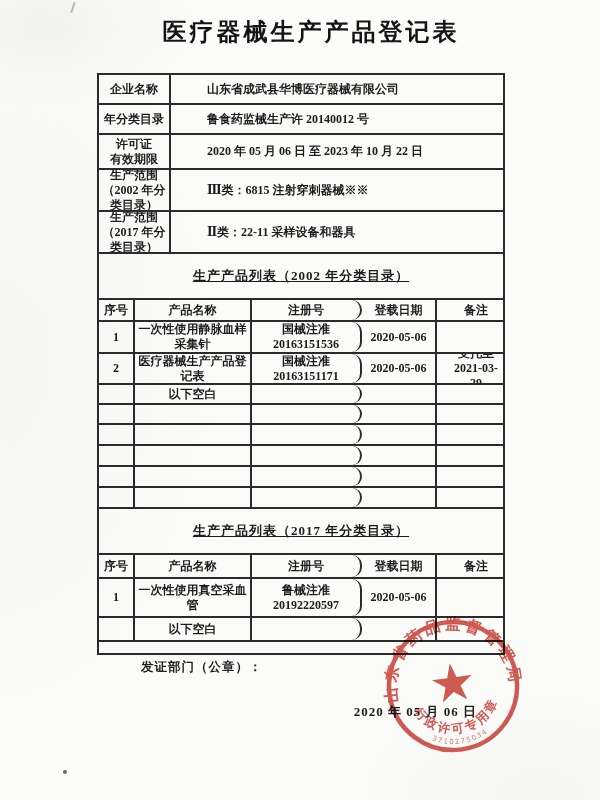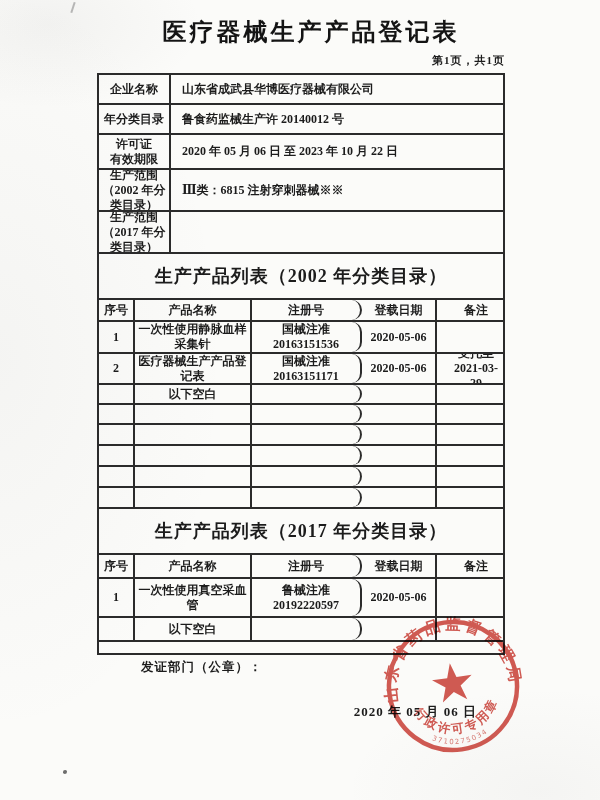--- a/index.html
+++ b/index.html
@@ -32,25 +32,25 @@
     display:flex;flex-direction:column;
     font-size:12px;font-weight:bold;line-height:1.25;
   }
   .row{display:flex;border-bottom:2px solid #2b2b2b;box-sizing:border-box;flex:0 0 auto;}
   .row.last{border-bottom:none;}
   .cell{box-sizing:border-box;display:flex;align-items:center;justify-content:center;
         text-align:center;white-space:pre-line;overflow:hidden;}
   .vline{border-right:2px solid #2b2b2b;}
   
   .ilabel{width:72px;flex:0 0 72px;}
-  .ivalue{flex:1;justify-content:flex-start;text-align:right;padding-left:11px;}
+  .ivalue{flex:1;justify-content:flex-start;text-align:right;padding-left:20px;margin-left:16px;}
   
   .sectitle{display:flex;align-items:center;justify-content:center;
     border-bottom:2px solid #2b2b2b;box-sizing:border-box;flex:0 0 auto;
-    font-size:18px;font-weight:bold;letter-spacing:1px;}
+    font-size:13px;font-weight:bold;letter-spacing:1px;text-decoration:underline;}
   
   .c-no{width:36px;flex:0 0 36px;}
   .c-name{width:117px;flex:0 0 117px;padding:0 3px;}
   .c-reg{width:110px;flex:0 0 110px;border-radius:10px;}
   .c-date{width:75px;flex:0 0 75px;}
   .c-note{flex:1;padding-left:12px;}
   .thead .cell{font-weight:bold;}
   
   .footer{position:relative;flex:1 1 auto;}
   .issuer{position:absolute;left:42px;top:18px;font-size:12.5px;font-weight:bold;letter-spacing:1px;}
@@ -63,21 +63,20 @@
   .speck{position:absolute;left:63px;top:770px;width:4px;height:4px;background:#4a4a4a;border-radius:50% 40% 55% 45%;opacity:.8;}
 </style>
 </head>
 <body>
 
 <div class="paper">
 
   <div class="scratch"></div>
 
   <div class="title">医疗器械生产产品登记表</div>
-  <div class="pageinfo">第1页，共1页</div>
 
   <div class="doc">
 
     <div class="row" style="height:30px">
       <div class="cell vline ilabel">企业名称</div>
       <div class="cell ivalue">山东省成武县华博医疗器械有限公司</div>
     </div>
     <div class="row" style="height:30px">
       <div class="cell vline ilabel">年分类目录</div>
       <div class="cell ivalue">鲁食药监械生产许 20140012 号</div>
@@ -90,20 +89,21 @@
     <div class="row" style="height:42px">
       <div class="cell vline ilabel">生产范围
 （2002 年分
 类目录）</div>
       <div class="cell ivalue">Ⅲ类：6815 注射穿刺器械※※</div>
     </div>
     <div class="row" style="height:42px">
       <div class="cell vline ilabel">生产范围
 （2017 年分
 类目录）</div>
+      <div class="cell ivalue">Ⅱ类：22-11 采样设备和器具</div>
     </div>
 
     <div class="sectitle" style="height:46px">生产产品列表（2002 年分类目录）</div>
 
     <div class="row thead" style="height:22px">
       <div class="cell vline c-no">序号</div>
       <div class="cell vline c-name">产品名称</div>
       <div class="cell vline c-reg">注册号</div>
       <div class="cell vline c-date">登载日期</div>
       <div class="cell c-note">备注</div>

